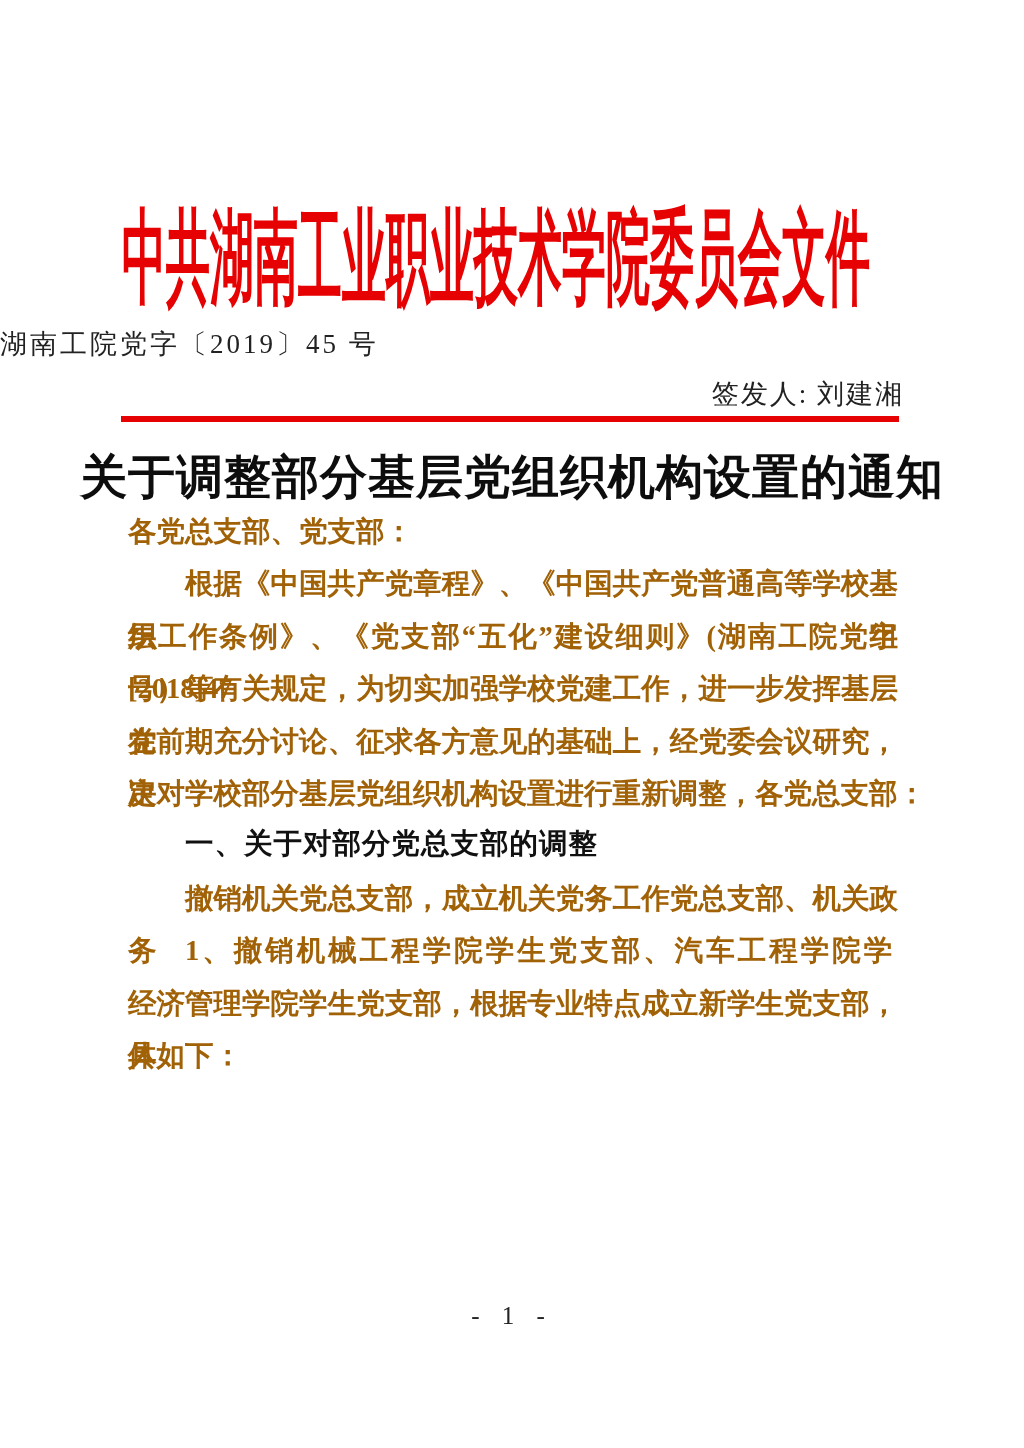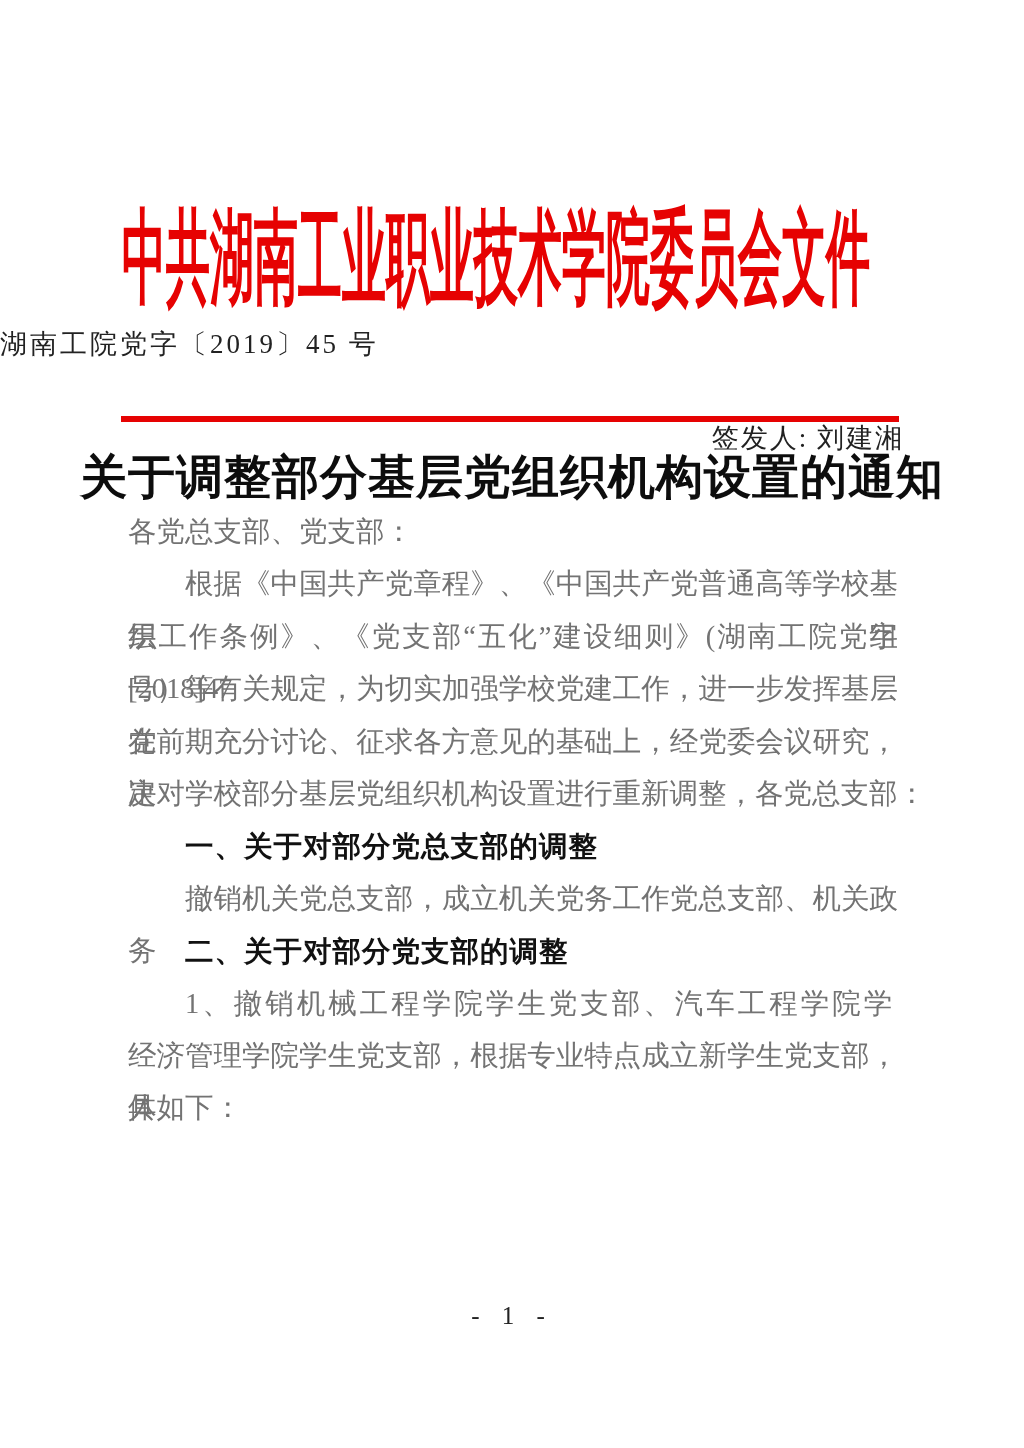--- a/index.html
+++ b/index.html
@@ -48,21 +48,20 @@
     letter-spacing: 3px;
     color: #222;
   }
   .issuer {
     position: absolute;
     top: 376px;
     right: 120px;
     font-size: 27px;
     letter-spacing: 2px;
     color: #222;
-    margin-top: 44px;
   }
   .red-rule {
     position: absolute;
     top: 416px;
     left: 121px;
     width: 778px;
     height: 6px;
     background: #e60202;
   }
   
@@ -82,31 +81,32 @@
   .doc-body {
     position: absolute;
     top: 506px;
     left: 128px;
     width: 770px;
   }
   .line {
     height: 52.4px;
     line-height: 52.4px;
     font-size: 28.5px;
-    color: #737373;
+    color: #a16207;
     white-space: nowrap;
+    font-weight: bold;
   }
   .line.justify {
     white-space: normal;
     text-align: justify;
     text-align-last: justify;
   }
   .line.indent { text-indent: 57px; }
   .line.heading {
-    font-family: Liberation Sans, sans-serif;
+    font-family: Liberation Mono, monospace;
     font-weight: bold;
     color: #111;
     letter-spacing: 1px;
   }
   .line.spread { letter-spacing: 3px; }
   
   .page-number {
     position: absolute;
     top: 1302px;
     left: 0;
@@ -136,21 +136,20 @@
 
   <div class="doc-body">
     <div class="line">各党总支部、党支部：</div>
     <div class="line indent justify">根据《中国共产党章程》、《中国共产党普通高等学校基层组</div>
     <div class="line justify">织工作条例》、《党支部“五化”建设细则》(湖南工院党字[2018]47</div>
     <div class="line justify">号）等有关规定，为切实加强学校党建工作，进一步发挥基层党</div>
     <div class="line justify">在前期充分讨论、征求各方意见的基础上，经党委会议研究，决</div>
     <div class="line">定对学校部分基层党组织机构设置进行重新调整，各党总支部：</div>
     <div class="line indent heading">一、关于对部分党总支部的调整</div>
     <div class="line indent justify">撤销机关党总支部，成立机关党务工作党总支部、机关政务</div>
-    <div class="line indent heading">二、关于对部分党支部的调整</div>
     <div class="line indent spread">1、撤销机械工程学院学生党支部、汽车工程学院学</div>
     <div class="line justify">经济管理学院学生党支部，根据专业特点成立新学生党支部，具</div>
     <div class="line">体如下：</div>
   </div>
 
   <div class="page-number">- 1 -</div>
 
 </div>
 
 </body></html>

